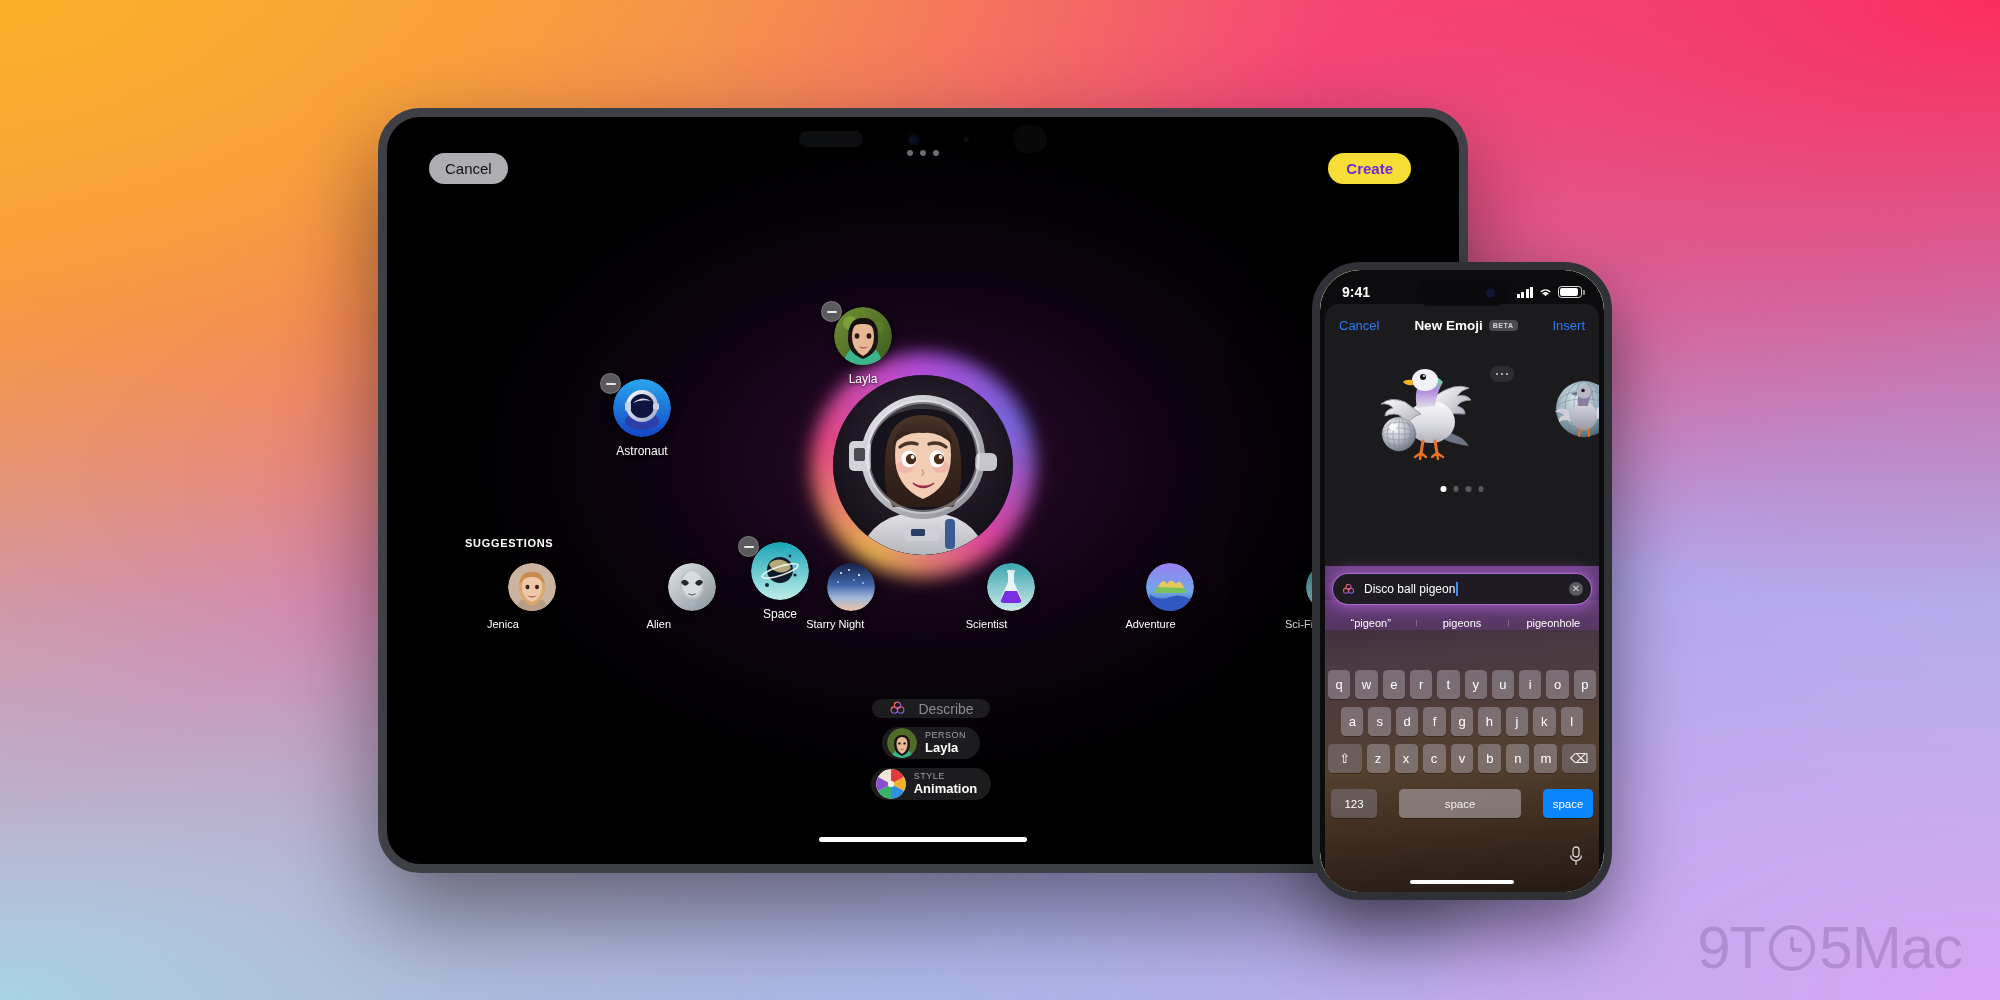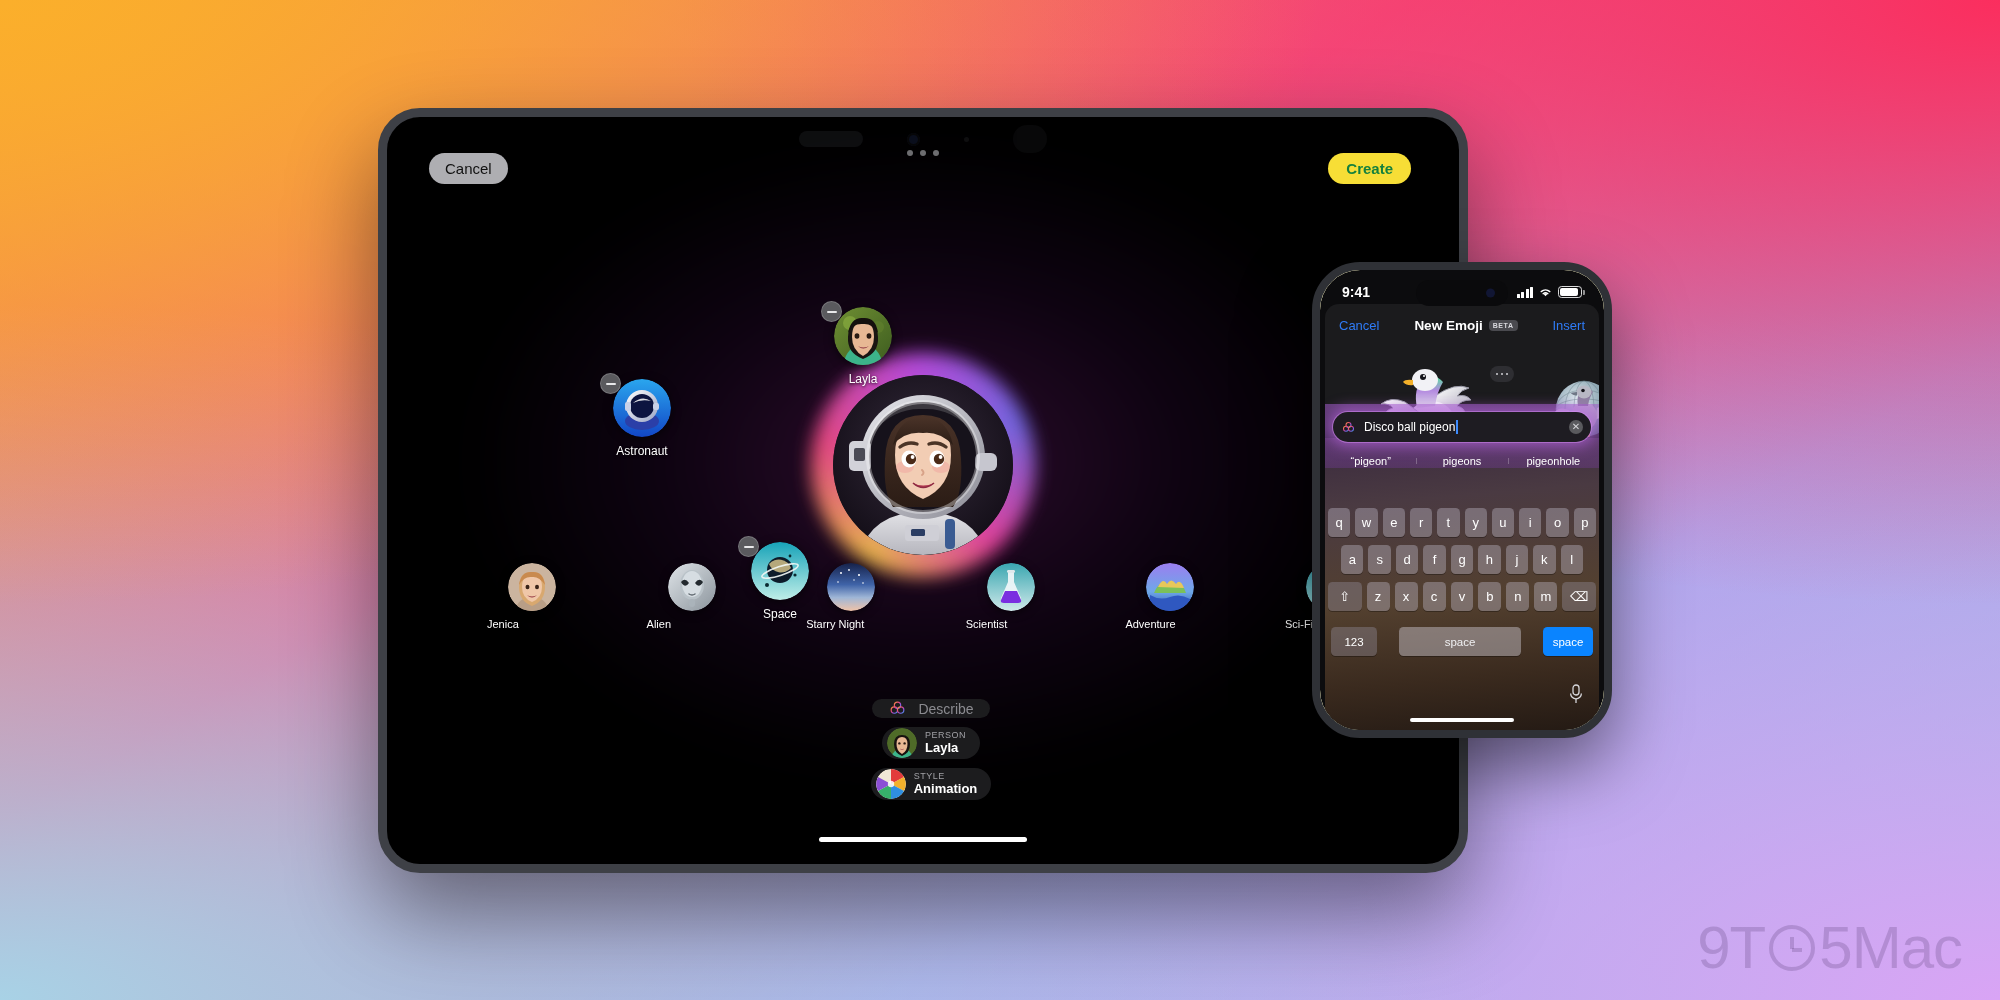--- a/index.html
+++ b/index.html
@@ -60,21 +60,21 @@
   }
   .ipad-handle i{ width:6px; height:6px; border-radius:50%; background:#6d6d70; display:block; }
 
   .btn-cancel{
     position:absolute; left:42px; top:36px;
     background:#aeaeb2; color:#111; font-size:15px; font-weight:400;
     padding:7px 16px; border-radius:20px; border:none; cursor:pointer;
   }
   .btn-create{
     position:absolute; right:48px; top:36px;
-    background:#F7DE36; color:#15803d; font-size:15px; font-weight:700;
+    background:#F7DE36; color:#6d28d9; font-size:15px; font-weight:700;
     padding:7px 18px; border-radius:20px; border:none; cursor:pointer;
   }
 
   
   .canvas{ position:absolute; inset:0; }
   .hero{
     position:absolute; left:50%; top:348px; transform:translate(-50%,-50%);
     width:180px; height:180px; border-radius:50%;
   }
   .hero-ring{
@@ -143,21 +143,21 @@
   .pill .thumb svg{ display:block; width:100%; height:100%; }
   .pill .k{ font-size:9px; color:#a0a0a5; letter-spacing:.5px; line-height:1.15; }
   .pill .v{ font-size:13px; color:#fff; font-weight:700; line-height:1.2; }
   .ipad-home{
     position:absolute; left:50%; bottom:22px; transform:translateX(-50%);
     width:208px; height:5px; border-radius:3px; background:#fff;
   }
 
   
   .iphone{
-    position:absolute; left:1312px; top:262px; width:300px; height:476px;
+    position:absolute; left:1312px; top:262px; width:300px; height:638px;
     background:#fef9c3; border-radius:48px; border:8px solid #2f3136;
     box-shadow:0 30px 70px rgba(0,0,0,.5), 0 0 0 2px rgba(255,255,255,.07) inset;
     overflow:hidden; z-index:5;
   }
   .iph-screen{ position:absolute; inset:0; border-radius:40px; overflow:hidden; background:#0c0c0e; }
   .status{
     position:absolute; top:0; left:0; right:0; height:44px;
     display:flex; align-items:center; justify-content:space-between;
     padding:0 22px; color:#fff; font-size:14px; font-weight:700; z-index:6;
   }
@@ -428,20 +428,24 @@
             <circle cx="39" cy="14" r="1.4" fill="#0a2a30"></circle>
           </svg>
         </div>
         <div class="minus-badge">
             <i></i>
           </div>
         <div class="lbl">Space</div>
       </div>
     </div>
 
+    <div class="sug-head">
+      <span class="sug-title">SUGGESTIONS</span>
+      <span class="sug-more">SHOW MORE</span>
+    </div>
 
     <div class="sug-row">
       <div class="sug">
         <div class="av">
           <svg viewBox="0 0 48 48">
             <circle cx="24" cy="24" r="24" fill="#cbb49f"></circle>
             <path d="M7 48 q3-14 17-14 q14 0 17 14z" fill="#b89e86"></path>
             <path d="M11 24 q0-15 13-15 q13 0 13 15 q0 14-13 19 q-13-5-13-19z" fill="#d8a86f"></path>
             <path d="M14 24 q0-12 10-12 q10 0 10 12 q0 11-10 15 q-10-4-10-15z" fill="#f0c7a8"></path>
             <ellipse cx="19.5" cy="24" rx="2" ry="2.3" fill="#3a2418"></ellipse>

